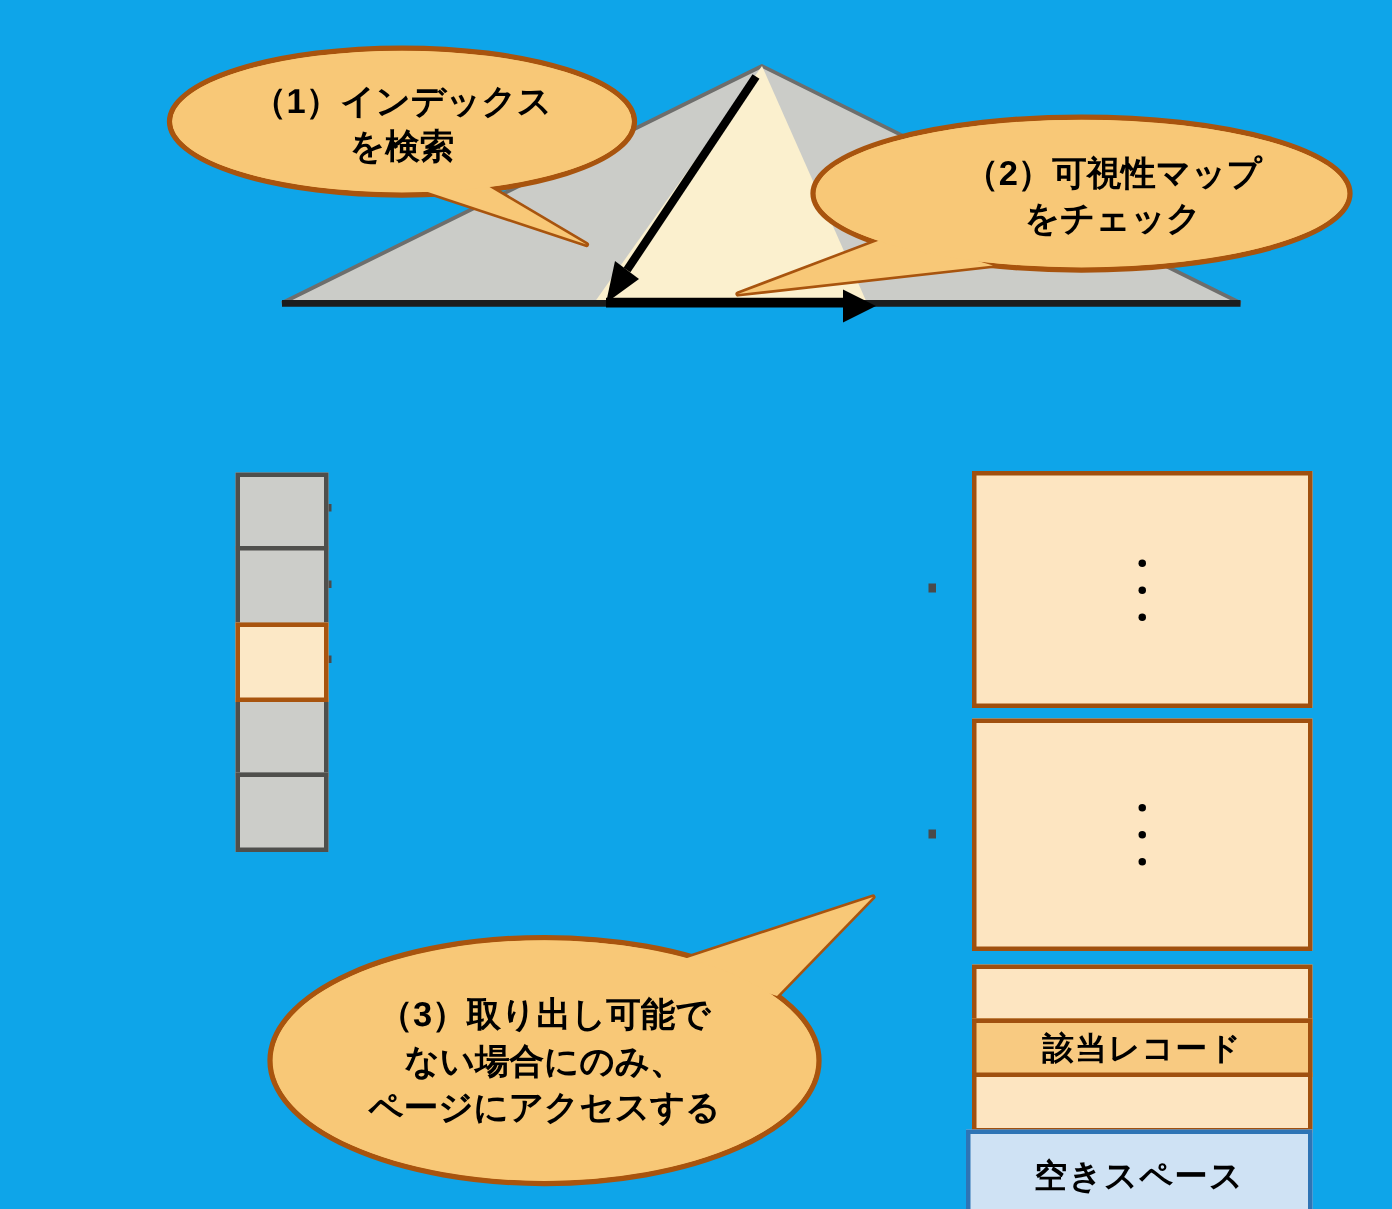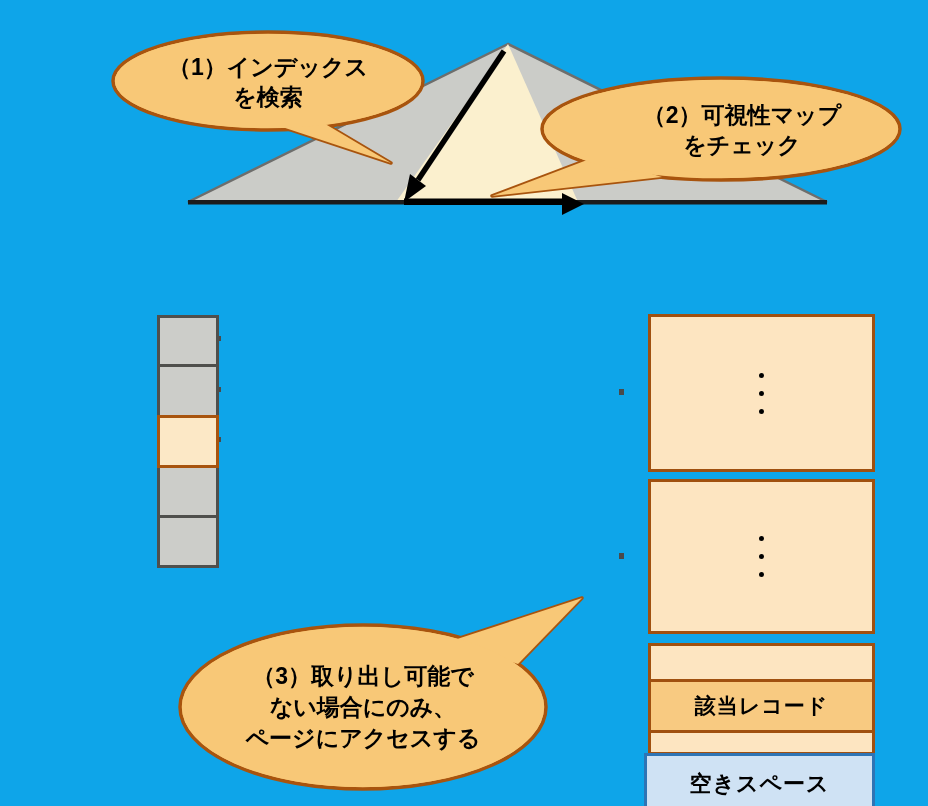--- a/index.html
+++ b/index.html
@@ -93,21 +93,21 @@
     <span class="dot"></span>
     <span class="dot"></span>
   </div>
   <div class="box page" style="left:648px;top:479px;width:227px;height:155px;">
     <span class="dot"></span>
     <span class="dot"></span>
     <span class="dot"></span>
   </div>
 
   <div class="box row" style="left:648px;top:643px;width:227px;height:39px;"></div>
-  <div class="box row record" style="left:648px;top:679px;width:227px;height:54px;">
+  <div class="box row record" style="left:648px;top:679px;width:227px;height:39px;">
     <span>該当レコード</span>
   </div>
   <div class="box row" style="left:648px;top:715px;width:227px;height:40px;"></div>
   <div class="box row free" style="left:644px;top:753px;width:231px;height:62px;">
     <span>空きスペース</span>
   </div>
 
 </div>
 
 </body></html>

